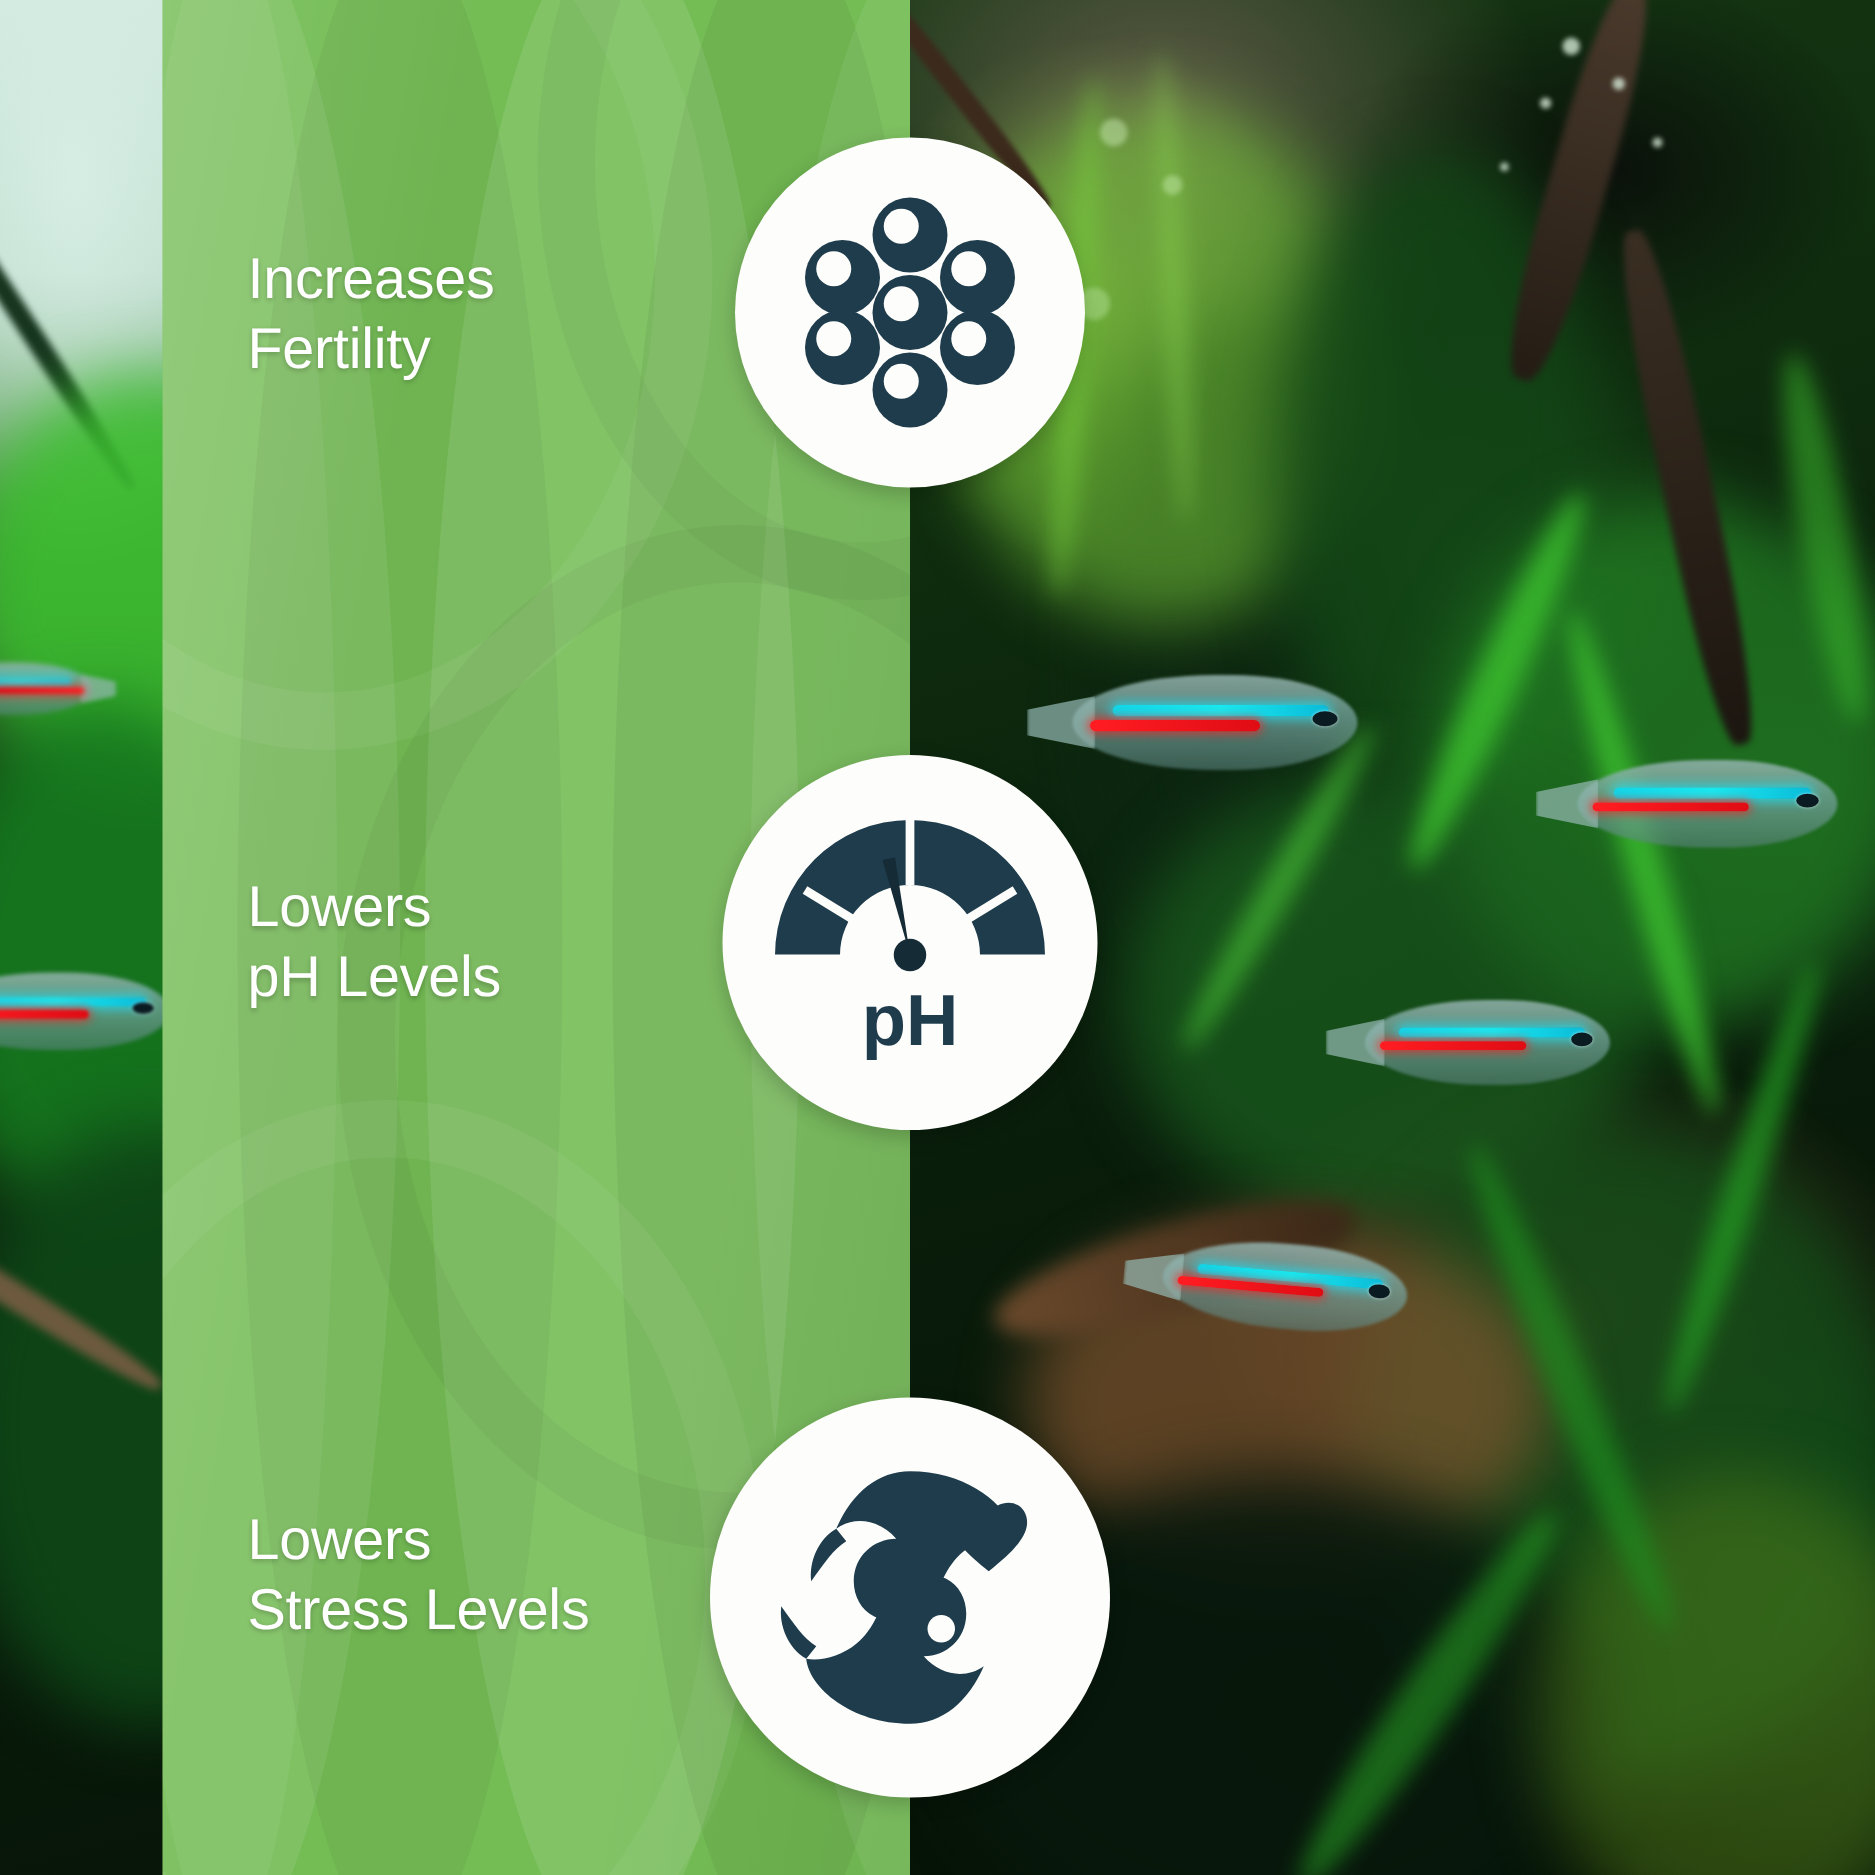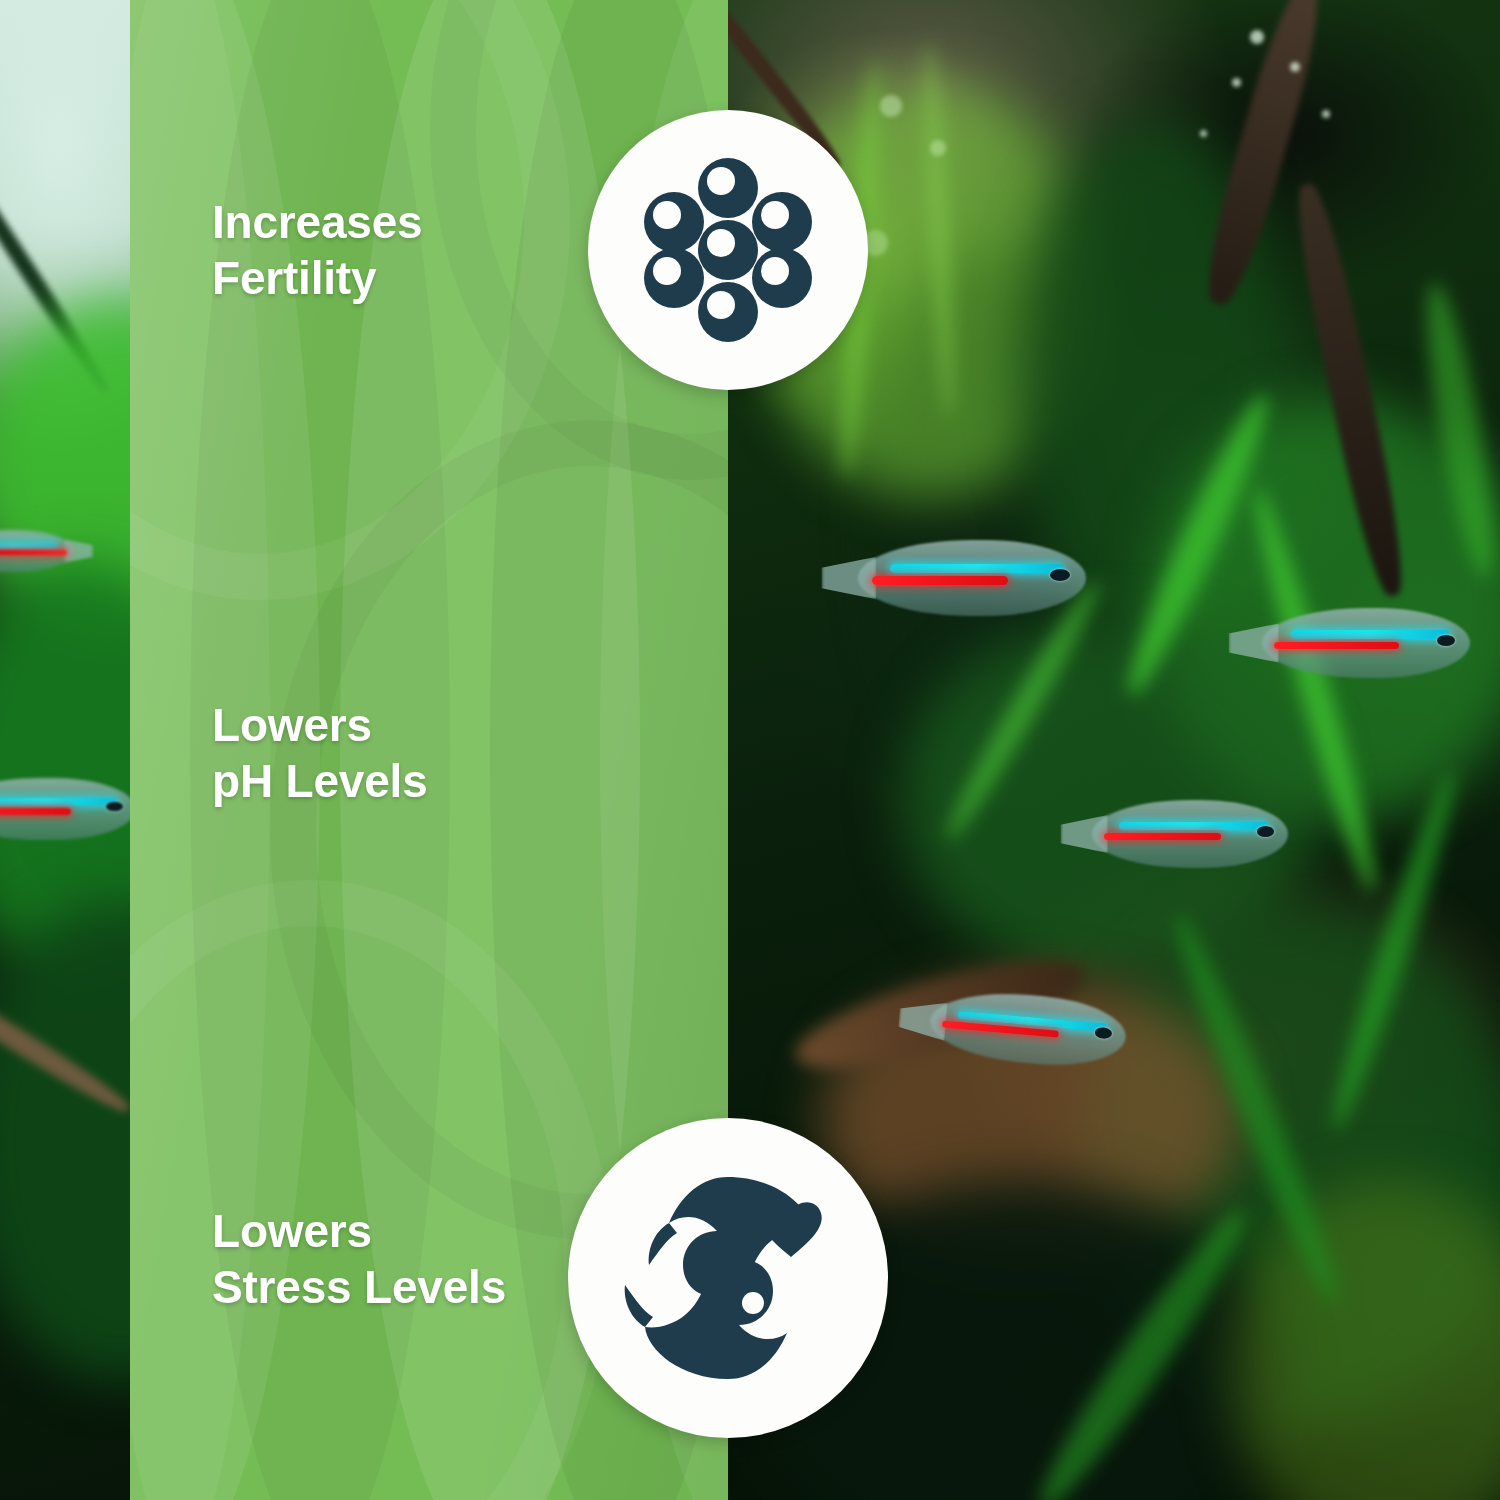--- a/index.html
+++ b/index.html
@@ -135,28 +135,27 @@
 
   .panel-sheen {
     position:absolute; inset:0;
     background:linear-gradient(100deg, rgba(255,255,255,.10) 0%, rgba(255,255,255,0) 30%, rgba(255,255,255,0) 70%, rgba(0,0,0,.05) 100%);
   }
 
   
   .label {
     position:absolute;
     color:#ffffff;
-    font-weight:bold;
+    font-weight:normal;
     font-size:46px;
     line-height:1.22;
     letter-spacing:-0.2px;
     text-shadow:0 2px 4px rgba(0,0,0,.22);
     white-space:pre-line;
     z-index:6;
-    margin-left:14px;
   }
   .label.f1 { left:198px; top:194px; }
   .label.f2 { left:198px; top:697px; }
   .label.f3 { left:198px; top:1203px; }
 
   
   .badge {
     position:absolute;
     border-radius:50%;
     background:#fdfdfb;
@@ -309,20 +308,39 @@
 
         <circle cx="154" cy="128" r="30"></circle>
         <circle cx="147" cy="121" r="14" fill="#fdfdfb"></circle>
 
         <circle cx="100" cy="162" r="30"></circle>
         <circle cx="93" cy="155" r="14" fill="#fdfdfb"></circle>
       </g>
     </svg>
   </div>
 
+  <div class="badge b-ph">
+    <svg width="236" height="236" viewBox="0 0 236 236">
+
+      <path d="M 10 128 A 108 108 0 0 1 226 128 L 174 128 A 56 56 0 0 0 62 128 Z" fill="#1e3c4c"></path>
+
+      <g stroke="#fdfdfb" stroke-width="7" stroke-linecap="butt">
+        <line x1="34" y1="76" x2="78" y2="103"></line>
+        <line x1="118" y1="20" x2="118" y2="72"></line>
+        <line x1="202" y1="76" x2="158" y2="103"></line>
+      </g>
+
+      <line x1="6" y1="130" x2="230" y2="130" stroke="#fdfdfb" stroke-width="5" stroke-linecap="round"></line>
+
+      <path d="M 118 128 L 96 52 L 106 50 Z" fill="#152b36"></path>
+      <circle cx="118" cy="128" r="13" fill="#152b36"></circle>
+
+      <text x="118" y="200" text-anchor="middle" font-family="Liberation Sans, sans-serif" font-size="58" font-weight="bold" fill="#1e3c4c">pH</text>
+    </svg>
+  </div>
 
   <div class="badge b-stress">
     <svg width="250" height="250" viewBox="0 0 250 250">
       <g fill="#1e3c4c">
 
         <path d="M125 24
                  C 172 24 206 53 208 76
                  C 196 74 180 78 168 88
                  C 152 101 150 118 140 130
                  C 130 143 112 148 96 140

